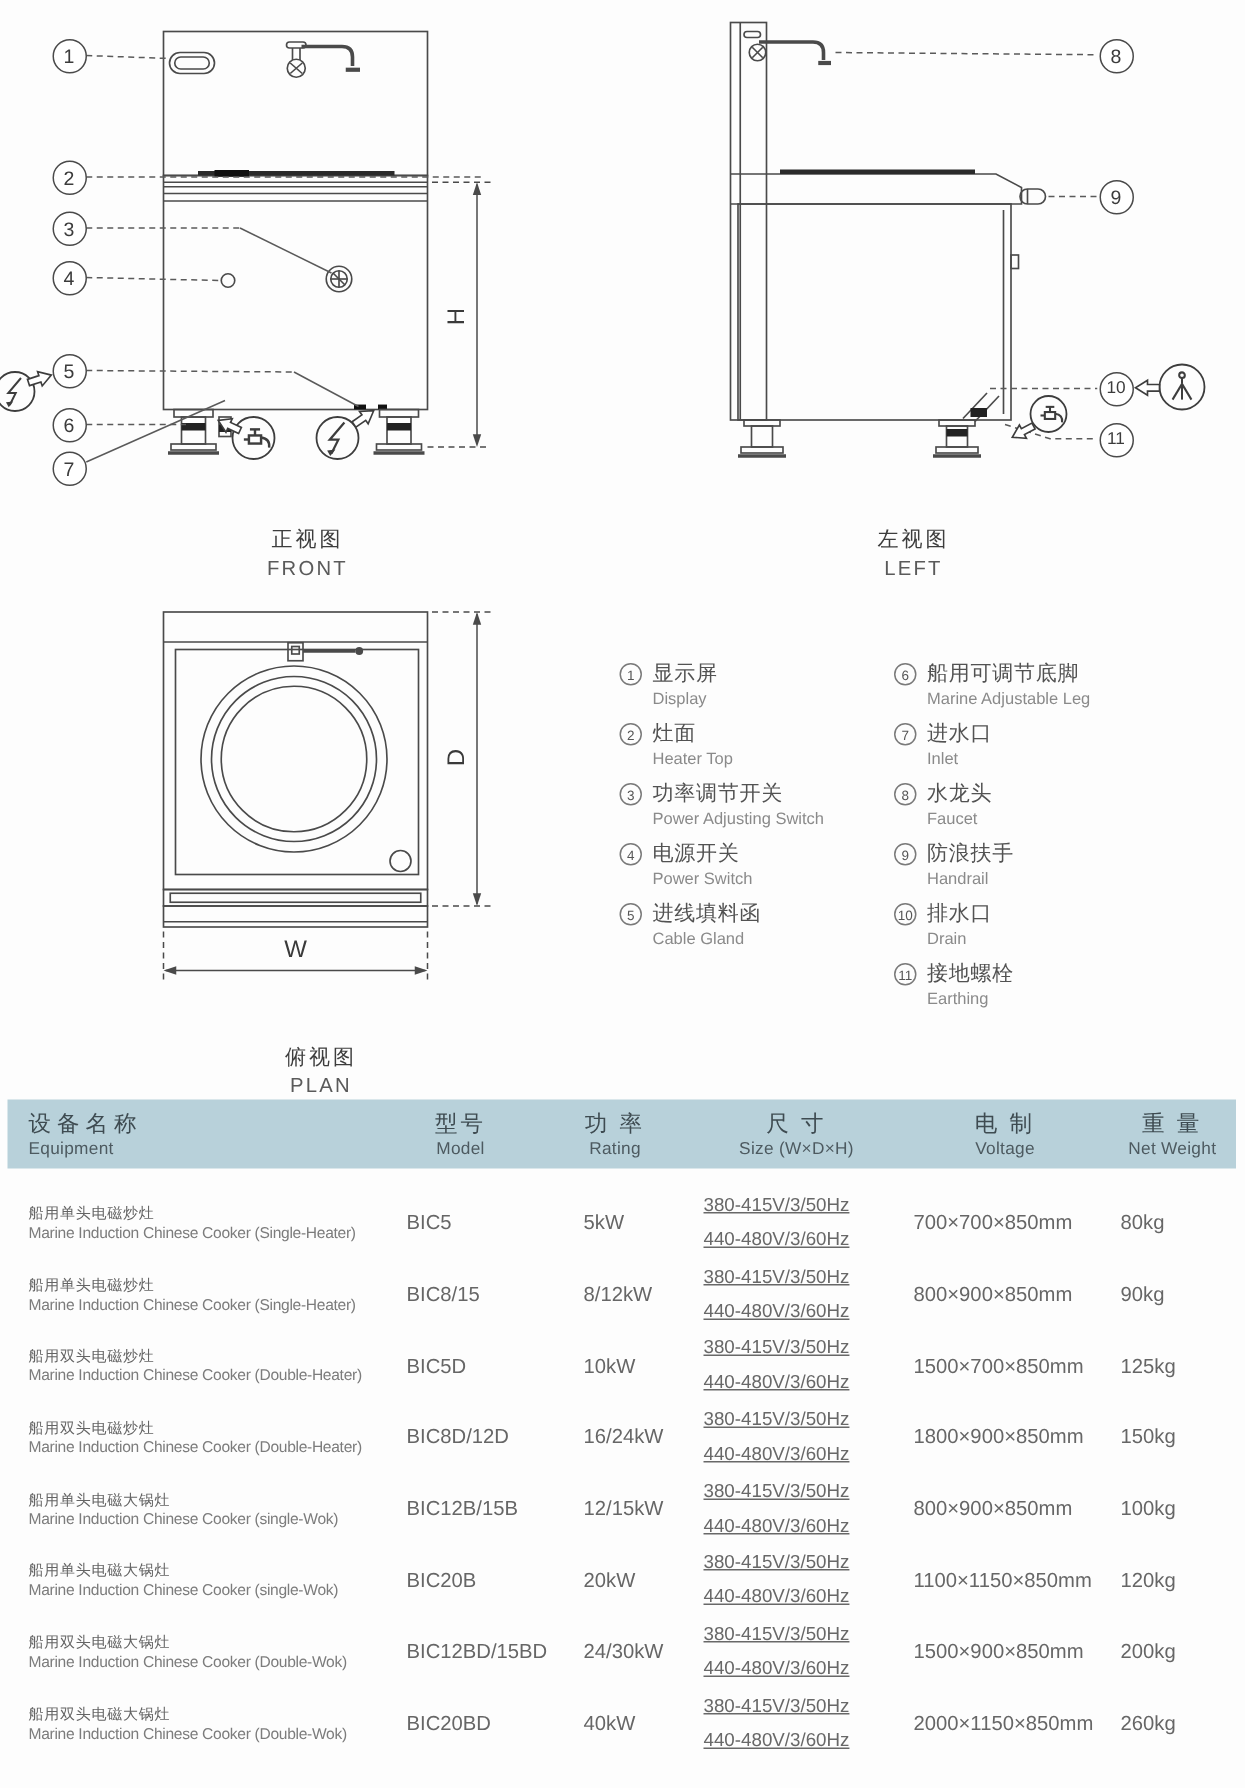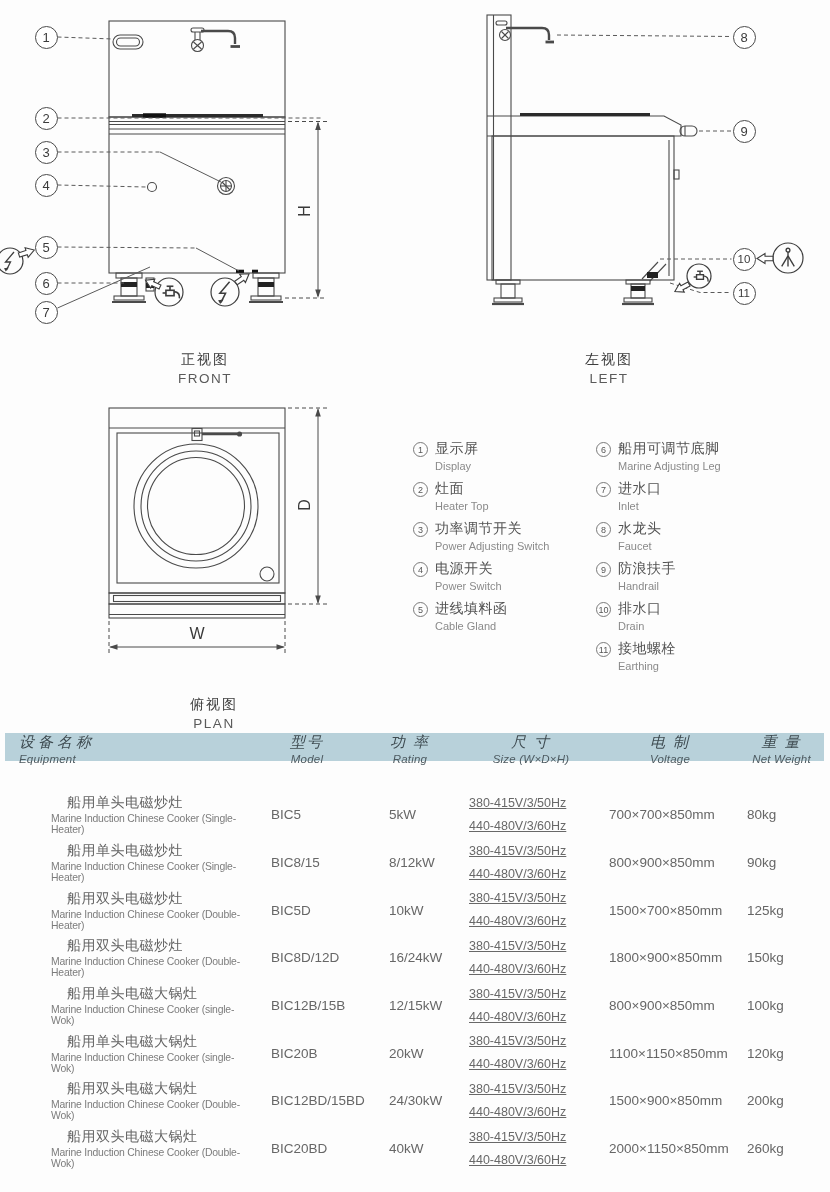--- a/index.html
+++ b/index.html
@@ -28,34 +28,34 @@
   .leg-num{
     flex:0 0 auto;width:15px;height:15px;border:1px solid #7a7a7a;border-radius:50%;
     font-size:9px;line-height:14px;text-align:center;color:#555;margin:2px 7px 0 0;
     box-sizing:border-box;background:#fdfdfd;
   }
   .leg-cn{font-size:14px;color:#525252;letter-spacing:0.5px;}
   .leg-en{font-size:11px;color:#8a8a8a;margin-top:1.5px;}
   
   .tgrid{display:grid;grid-template-columns:250px 104px 102px 140px 138px 85px;}
   #spec-header{
-    position:absolute;left:5px;top:733px;width:819px;height:28px;
-    background:var(--table-header-bg,#b8d1da);z-index:2;align-items:center;font-style:italic;
+    position:absolute;left:5px;top:733px;width:819px;height:46px;
+    background:var(--table-header-bg,#b8d1da);z-index:2;align-items:center;
   }
   .th{text-align:center;}
   .th.first{text-align:left;padding-left:14px;}
   .th .cn{font-size:15px;color:#3e4b51;letter-spacing:4px;}
   .th .cn.tight{letter-spacing:2px;}
   .th .en{font-size:11.5px;color:#4d5a60;letter-spacing:0.2px;margin-top:1px;}
   #spec-rows{position:absolute;left:5px;top:791px;width:819px;z-index:2;}
   .trow{height:47.7px;align-items:center;}
   .c{color:#666;font-size:13.5px;}
   .c1{padding-left:14px;}
-  .name-cn{font-size:14px;color:#646464;letter-spacing:0.5px;margin-left:48px;}
-  .name-en{font-size:10.4px;color:#7c7c7c;margin-top:1px;letter-spacing:-0.2px;margin-left:32px;}
+  .name-cn{font-size:10px;color:#646464;letter-spacing:0.5px;}
+  .name-en{font-size:10.4px;color:#7c7c7c;margin-top:1px;letter-spacing:-0.2px;}
   .c2{padding-left:16px;}
   .c3{padding-left:30px;}
   .c4{padding-left:8px;font-size:12.5px;line-height:23px;color:#686868;text-decoration:underline;}
   .c5{padding-left:8px;}
   .c6{padding-left:8px;}
 </style>
 </head>
 <body>
 
 <svg id="drawing-layer" width="830" height="725" viewBox="0 0 830 725">
@@ -314,21 +314,21 @@
           <div class="leg-en">Cable Gland</div>
         </span>
       </div>
     </div>
   <div class="leg-col2">
 
       <div class="leg-item">
         <span class="leg-num">6</span>
         <span>
           <div class="leg-cn">船用可调节底脚</div>
-          <div class="leg-en">Marine Adjusting Leg</div>
+          <div class="leg-en">Marine Adjustable Leg</div>
         </span>
       </div>
 
       <div class="leg-item">
         <span class="leg-num">7</span>
         <span>
           <div class="leg-cn">进水口</div>
           <div class="leg-en">Inlet</div>
         </span>
       </div>

